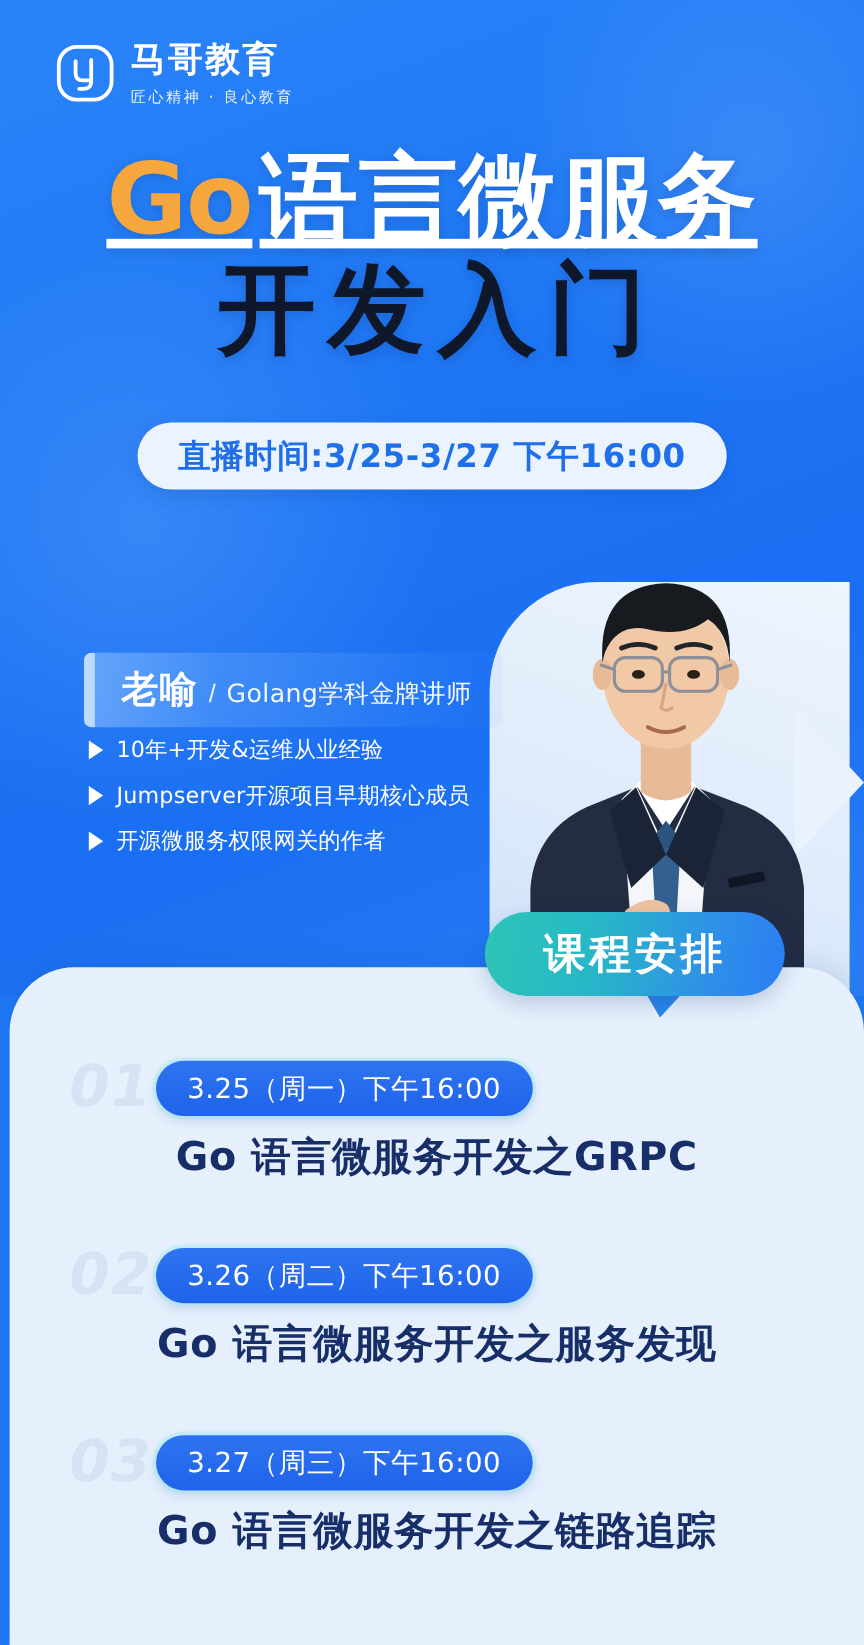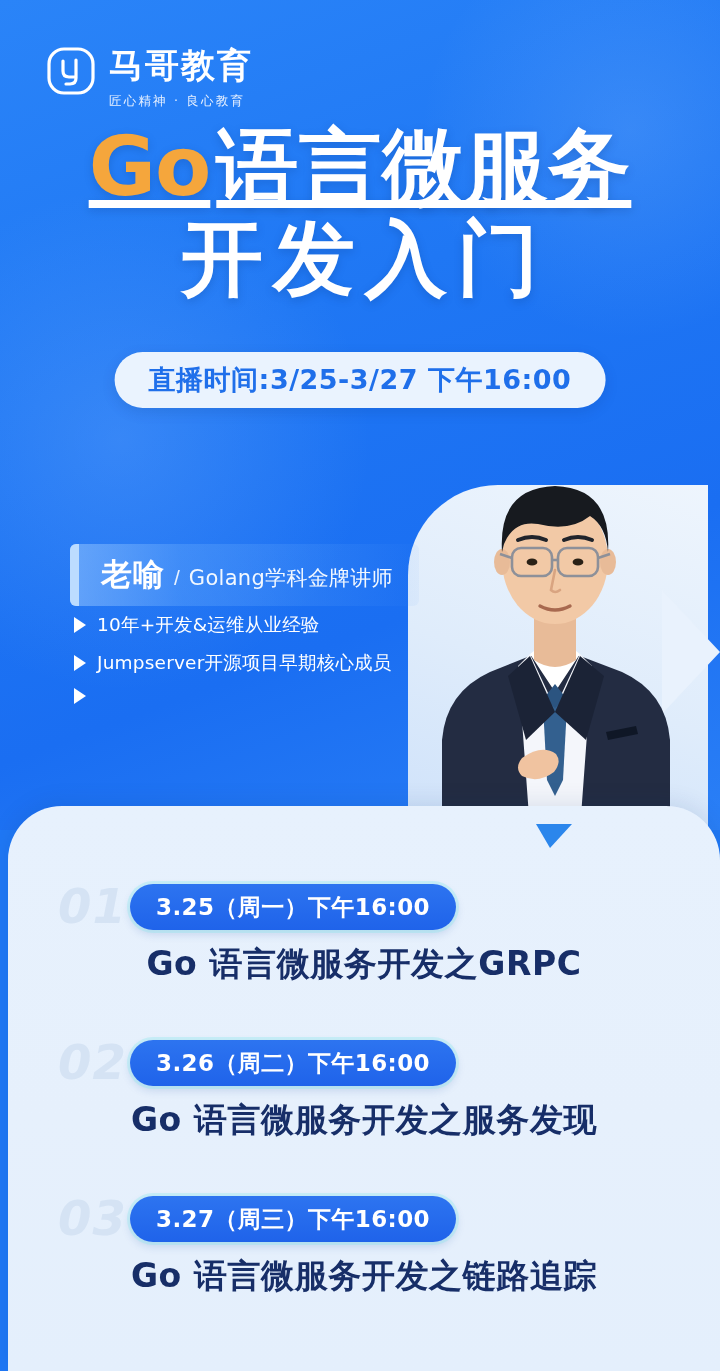--- a/index.html
+++ b/index.html
@@ -22,41 +22,40 @@
   .hero-glow2{
     position:absolute;right:-120px;top:-80px;width:420px;height:420px;border-radius:50%;
     background:radial-gradient(circle,rgba(150,200,255,.20) 0%,rgba(150,200,255,0) 70%);
   }
 
   
   .logo-row{position:absolute;left:46px;top:34px;display:flex;align-items:center;gap:13px;}
   .logo-mark{width:50px;height:50px;flex:0 0 auto;}
   .logo-txt{display:flex;flex-direction:column;justify-content:center;}
   .logo-name{
-    font-size:34px;font-weight:bold;color:#ffffff;letter-spacing:2px;line-height:1.05;
-    font-family:"DejaVu Sans","Liberation Sans",sans-serif;
-    margin-top:14px;
+    font-size:29px;font-weight:bold;color:#ffffff;letter-spacing:2px;line-height:1.05;
+    font-family:"DejaVu Sans","Liberation Sans",sans-serif;
   }
   .logo-slogan{
     font-size:12.5px;color:#e8f1ff;letter-spacing:2.2px;margin-top:11px;line-height:1;
     font-family:"DejaVu Sans","Liberation Sans",sans-serif;
   }
 
   
   .headline{position:absolute;left:0;top:126px;width:720px;text-align:center;}
   .hl1{
     font-size:82px;font-weight:bold;line-height:1.0;color:#ffffff;letter-spacing:1px;
     font-family:"DejaVu Sans","Liberation Sans",sans-serif;white-space:nowrap;
     text-shadow:0 3px 10px rgba(10,50,120,.22);
     text-decoration:underline;
   }
   .hl1 .go{color:#f5a63c;letter-spacing:-1px;margin-right:6px;}
   .hl2{
     margin-top:10px;
-    font-size:82px;font-weight:bold;line-height:1.0;color:#ffffff;letter-spacing:10px;
+    font-size:82px;font-weight:bold;line-height:1.0;color:#0f172a;letter-spacing:10px;
     font-family:"DejaVu Sans","Liberation Sans",sans-serif;white-space:nowrap;
     text-shadow:0 3px 10px rgba(10,50,120,.22);
     padding-left:10px;
   }
 
   
   .time-pill{
     position:absolute;left:50%;transform:translateX(-50%);top:352px;
     height:56px;padding:0 34px;border-radius:28px;
     background:#eaf3fe;display:flex;align-items:center;justify-content:center;
@@ -148,21 +147,21 @@
     font-size:48px;font-weight:bold;font-style:italic;color:#d5e3f4;letter-spacing:1px;
     font-family:"DejaVu Sans","Liberation Sans",sans-serif;
   }
   .date-pill{
     position:absolute;left:122px;top:0;height:46px;padding:0 26px;border-radius:23px;
     background:linear-gradient(180deg,#2d74f0 0%,#1f63ea 100%);
     display:flex;align-items:center;
     box-shadow:0 0 0 3px rgba(150,235,240,.38),0 4px 10px rgba(20,70,160,.18);
   }
   .date-pill span{
-    font-size:23px;font-weight:bold;color:#ffffff;letter-spacing:.4px;white-space:nowrap;
+    font-size:23px;font-weight:normal;color:#ffffff;letter-spacing:.4px;white-space:nowrap;
     font-family:"DejaVu Sans","Liberation Sans",sans-serif;
   }
   .course-title{
     position:absolute;left:0;top:58px;width:712px;text-align:center;
     font-size:33px;font-weight:bold;color:#172e68;letter-spacing:.6px;white-space:nowrap;
     font-family:"DejaVu Sans","Liberation Sans",sans-serif;
   }
 </style>
 </head>
 <body>
@@ -256,20 +255,21 @@
     <div class="bullet">
       <span class="bullet-tri"></span>
       <span class="bullet-txt">10年+开发&amp;运维从业经验</span>
     </div>
     <div class="bullet">
       <span class="bullet-tri"></span>
       <span class="bullet-txt">Jumpserver开源项目早期核心成员</span>
     </div>
     <div class="bullet">
       <span class="bullet-tri"></span>
+      <span class="bullet-txt">开源微服务权限网关的作者</span>
     </div>
   </div>
 
   <div class="card">
 
     <div class="course" style="top:78px;">
       <div class="idx">01</div>
       <div class="date-pill">
         <span>3.25（周一）下午16:00</span>
       </div>
@@ -288,14 +288,17 @@
       <div class="idx">03</div>
       <div class="date-pill">
         <span>3.27（周三）下午16:00</span>
       </div>
       <div class="course-title">Go 语言微服务开发之链路追踪</div>
     </div>
 
   </div>
 
   <div class="badge-tail"></div>
+  <div class="badge">
+    <span>课程安排</span>
+  </div>
 
 </div>
 
 </body></html>

